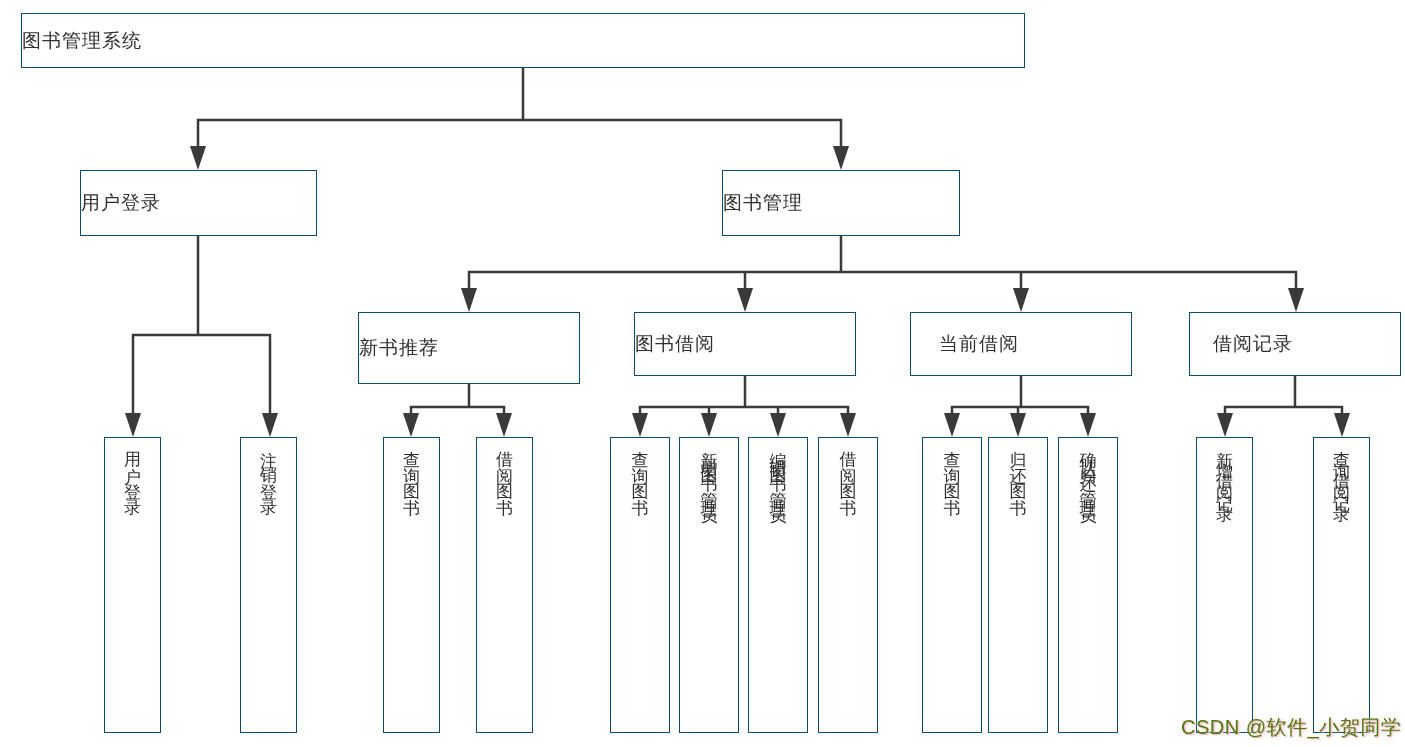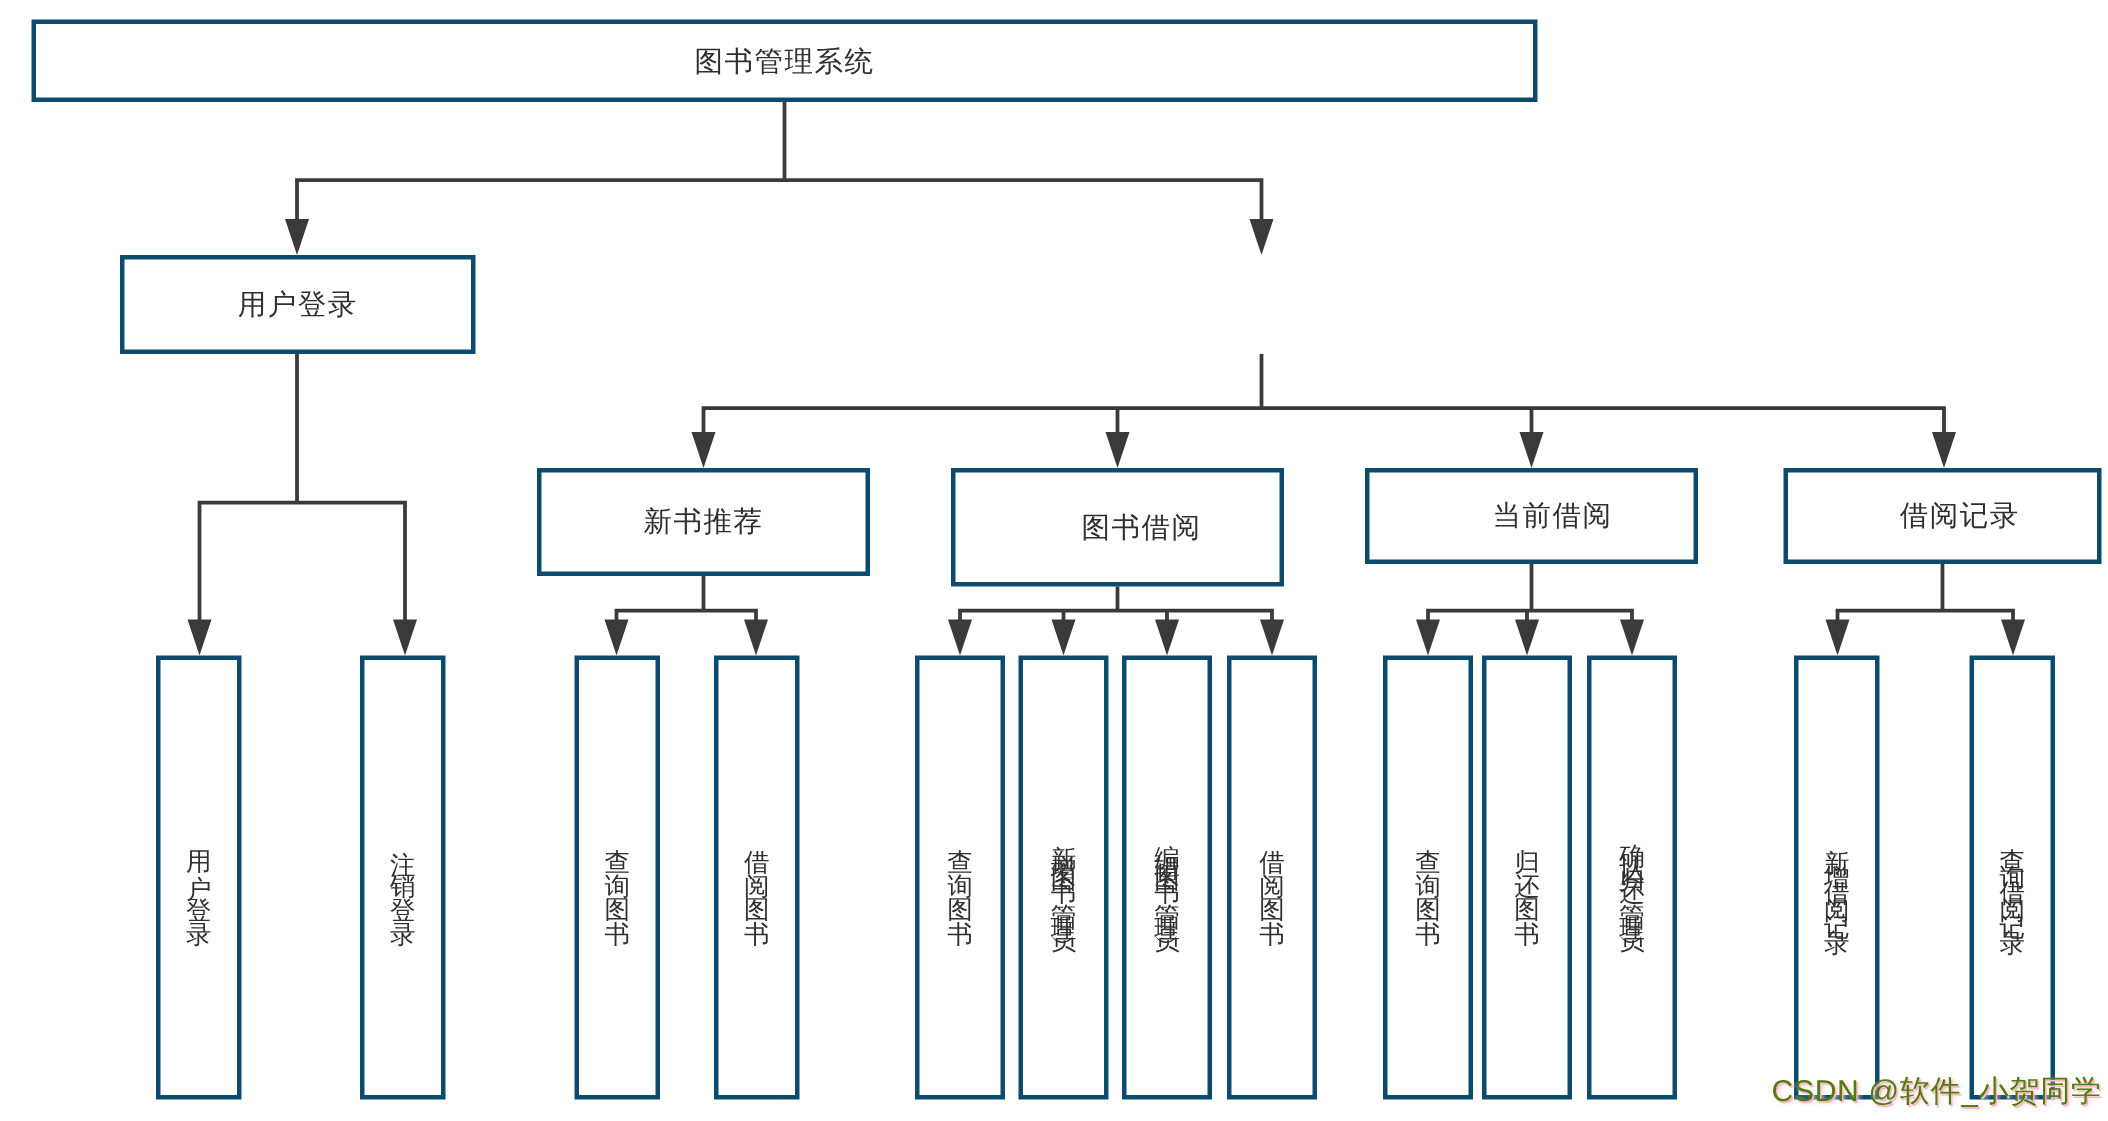--- a/index.html
+++ b/index.html
@@ -18,25 +18,24 @@
   svg.connectors {
     position: absolute;
     left: 0;
     top: 0;
     z-index: 0;
   }
   .node {
     position: absolute;
     box-sizing: border-box;
     background: #ffffff;
-    border: 3px solid #0c4a6e;
+    border: 1px solid #0c4a6e;
     color: #2f2f2f;
     display: flex;
     align-items: center;
-    justify-content: center;
     z-index: 1;
   }
   .hbox {
     font-size: 19px;
     letter-spacing: 1px;
     white-space: nowrap;
   }
   .vbox {
     font-size: 17px;
     writing-mode: vertical-rl;
@@ -95,25 +94,28 @@
     </g>
   </svg>
 
   <div class="node hbox" style="left:21px; top:13px; width:1004px; height:55px;">
     <span>图书管理系统</span>
   </div>
 
   <div class="node hbox" style="left:80px; top:170px; width:237px; height:66px;">
     <span>用户登录</span>
   </div>
+  <div class="node hbox" style="left:722px; top:170px; width:238px; height:66px;">
+    <span>图书管理</span>
+  </div>
 
   <div class="node hbox" style="left:358px; top:312px; width:222px; height:72px;">
     <span>新书推荐</span>
   </div>
-  <div class="node hbox" style="left:634px; top:312px; width:222px; height:79px;padding-left:32px;">
+  <div class="node hbox" style="left:634px; top:312px; width:222px; height:64px;">
     <span>图书借阅</span>
   </div>
   <div class="node hbox" style="left:910px; top:312px; width:222px; height:64px;padding-left:28px;">
     <span>当前借阅</span>
   </div>
   <div class="node hbox" style="left:1189px; top:312px; width:212px; height:64px;padding-left:23px;">
     <span>借阅记录</span>
   </div>
 
   <div class="node vbox" style="left:104px; top:437px; width:57px; height:296px;">

